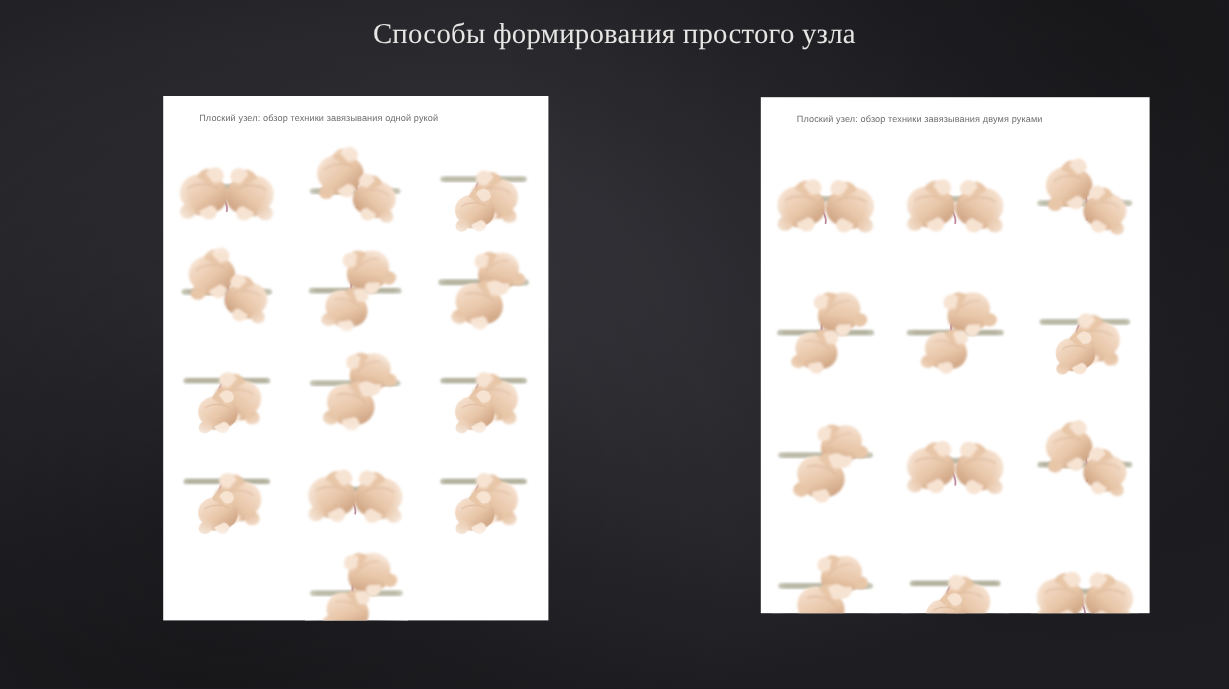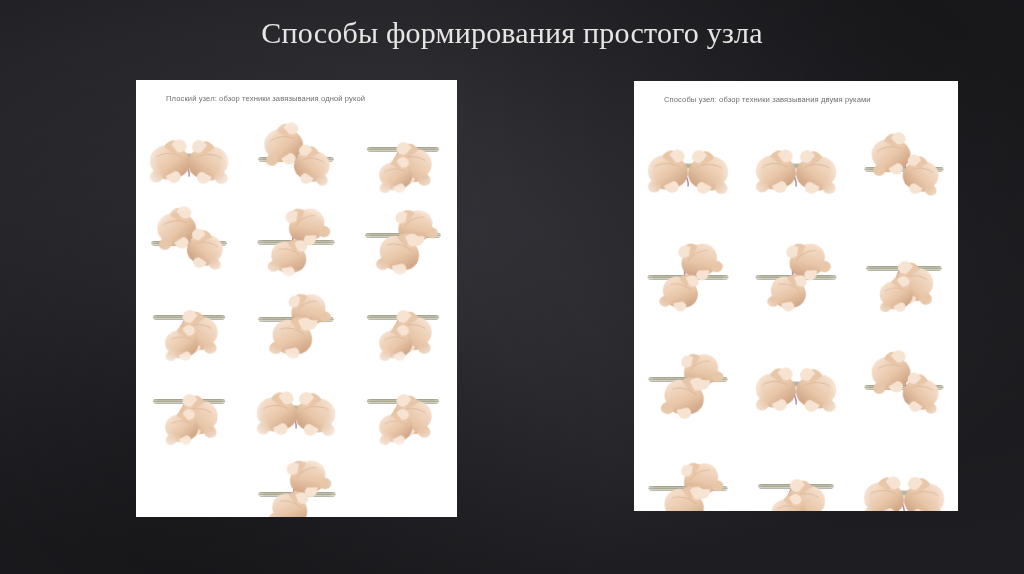--- a/index.html
+++ b/index.html
@@ -27,21 +27,21 @@
       radial-gradient(circle at 88% 12%, rgba(0,0,0,0.26), rgba(0,0,0,0) 48%);
   }
 
   .slide-title {
     position: absolute;
     left: 0;
     top: 16px;
     width: 1024px;
     text-align: center;
     font-family: "Liberation Serif", serif;
-    font-size: 30px;
+    font-size: 24px;
     font-weight: 400;
     color: #e8e6e4;
     letter-spacing: 0.2px;
     white-space: nowrap;
     z-index: 3;
   }
 
   
   .card {
     position: absolute;
@@ -712,21 +712,21 @@
       <path d="M -4 12 C -3 18 3 21 7 18 C 11 15 9 10 5 9 Z" fill="#f7e3d2"></path>
       <path d="M -10 -6 C -4 -9 6 -8 12 -3" fill="none" stroke="#c99d7c" stroke-width="0.8" opacity="0.55"></path>
     </g>
             <rect x="0" y="0" width="86" height="76" fill="url(#vgg12)" opacity="0.85"></rect>
           </svg>
         </div>
       </div>
   </div>
 
   <div class="card card-right">
-    <div class="card-caption">Способы узел: обзор техники завязывания двумя руками</div>
+    <div class="card-caption">Плоский узел: обзор техники завязывания двумя руками</div>
     <div class="grid">
         <div class="cell">
           <svg class="photo" width="90" height="92" viewBox="0 0 90 92" xmlns="http://www.w3.org/2000/svg">
   <defs>
     <linearGradient id="rodg13" x1="0" y1="0" x2="0" y2="1">
       <stop offset="0%" stop-color="#6f6e5a"></stop>
       <stop offset="22%" stop-color="#d8d6c4"></stop>
       <stop offset="50%" stop-color="#9b9a82"></stop>
       <stop offset="78%" stop-color="#d8d6c4"></stop>
       <stop offset="100%" stop-color="#6f6e5a"></stop>

